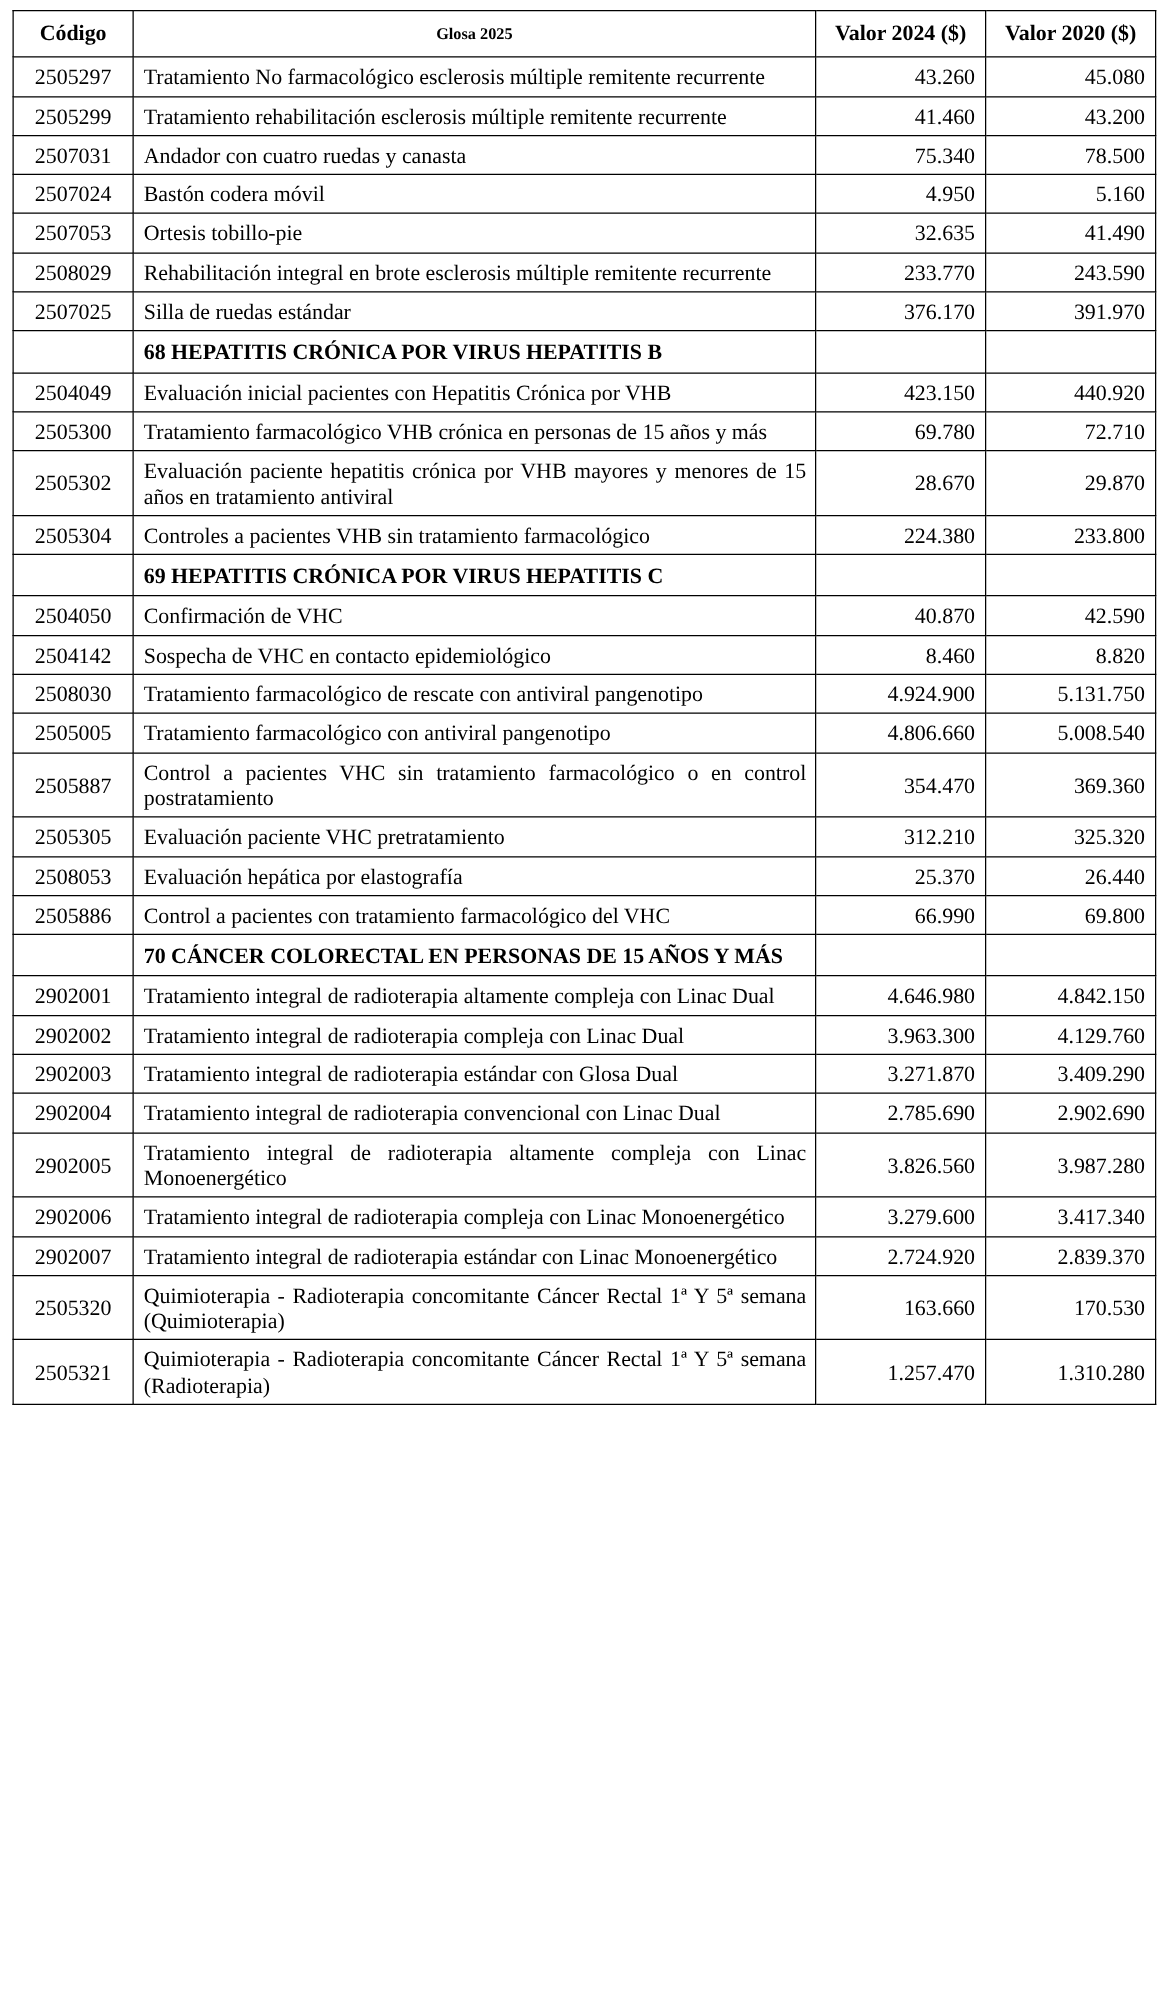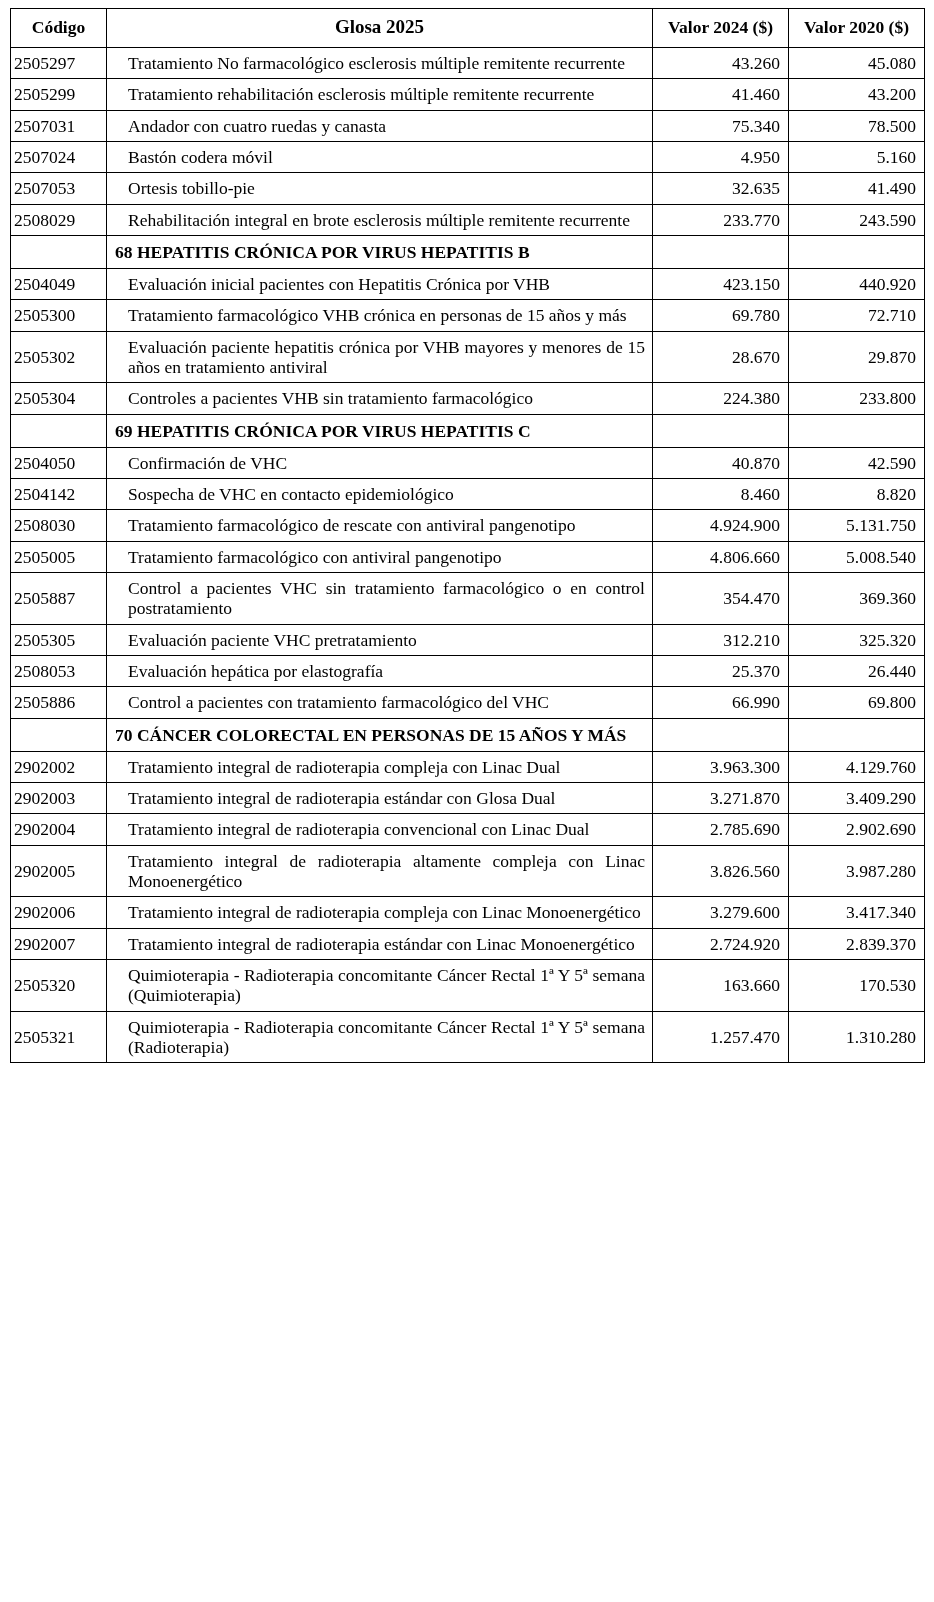--- a/index.html
+++ b/index.html
@@ -33,30 +33,31 @@
   col.c-glosa { width: 546px; }
   col.c-v24 { width: 136px; }
   col.c-v25 { width: 136px; }
 
   thead th {
     font-weight: bold;
     text-align: center;
     padding: 7px 4px 9px 4px;
     font-size: 18px;
   }
-  thead th.h-glosa { font-size: 19px; }
+  thead th.h-glosa { font-size: 13px; }
 
   td.code {
+    text-align: center;
     padding: 5px 3px;
     white-space: nowrap;
   }
   td.glosa {
     text-align: justify;
     text-align-last: left;
-    padding: 5px 7px 5px 21px;
+    padding: 5px 7px 5px 8px;
     hyphens: none;
   }
   td.glosa.justify-both {
     text-align: justify;
   }
   td.val {
     text-align: right;
     padding: 5px 8px 5px 4px;
     white-space: nowrap;
   }
@@ -118,20 +119,26 @@
           <td class="glosa">Ortesis tobillo-pie</td>
           <td class="val">32.635</td>
           <td class="val">41.490</td>
         </tr>
         <tr class="item">
           <td class="code">2508029</td>
           <td class="glosa justify-both">Rehabilitación integral en brote esclerosis múltiple remitente recurrente</td>
           <td class="val">233.770</td>
           <td class="val">243.590</td>
         </tr>
+        <tr class="item">
+          <td class="code">2507025</td>
+          <td class="glosa">Silla de ruedas estándar</td>
+          <td class="val">376.170</td>
+          <td class="val">391.970</td>
+        </tr>
         <tr class="section">
           <td class="code"></td>
           <td class="glosa">68 HEPATITIS CRÓNICA POR VIRUS HEPATITIS B</td>
           <td class="val"></td>
           <td class="val"></td>
         </tr>
         <tr class="item">
           <td class="code">2504049</td>
           <td class="glosa">Evaluación inicial pacientes con Hepatitis Crónica por VHB</td>
           <td class="val">423.150</td>
@@ -209,20 +216,26 @@
           <td class="val">66.990</td>
           <td class="val">69.800</td>
         </tr>
         <tr class="section">
           <td class="code"></td>
           <td class="glosa">70 CÁNCER COLORECTAL EN PERSONAS DE 15 AÑOS Y MÁS</td>
           <td class="val"></td>
           <td class="val"></td>
         </tr>
         <tr class="item">
+          <td class="code">2902001</td>
+          <td class="glosa">Tratamiento integral de radioterapia altamente compleja con Linac Dual</td>
+          <td class="val">4.646.980</td>
+          <td class="val">4.842.150</td>
+        </tr>
+        <tr class="item">
           <td class="code">2902002</td>
           <td class="glosa">Tratamiento integral de radioterapia compleja con Linac Dual</td>
           <td class="val">3.963.300</td>
           <td class="val">4.129.760</td>
         </tr>
         <tr class="item">
           <td class="code">2902003</td>
           <td class="glosa">Tratamiento integral de radioterapia estándar con Glosa Dual</td>
           <td class="val">3.271.870</td>
           <td class="val">3.409.290</td>

